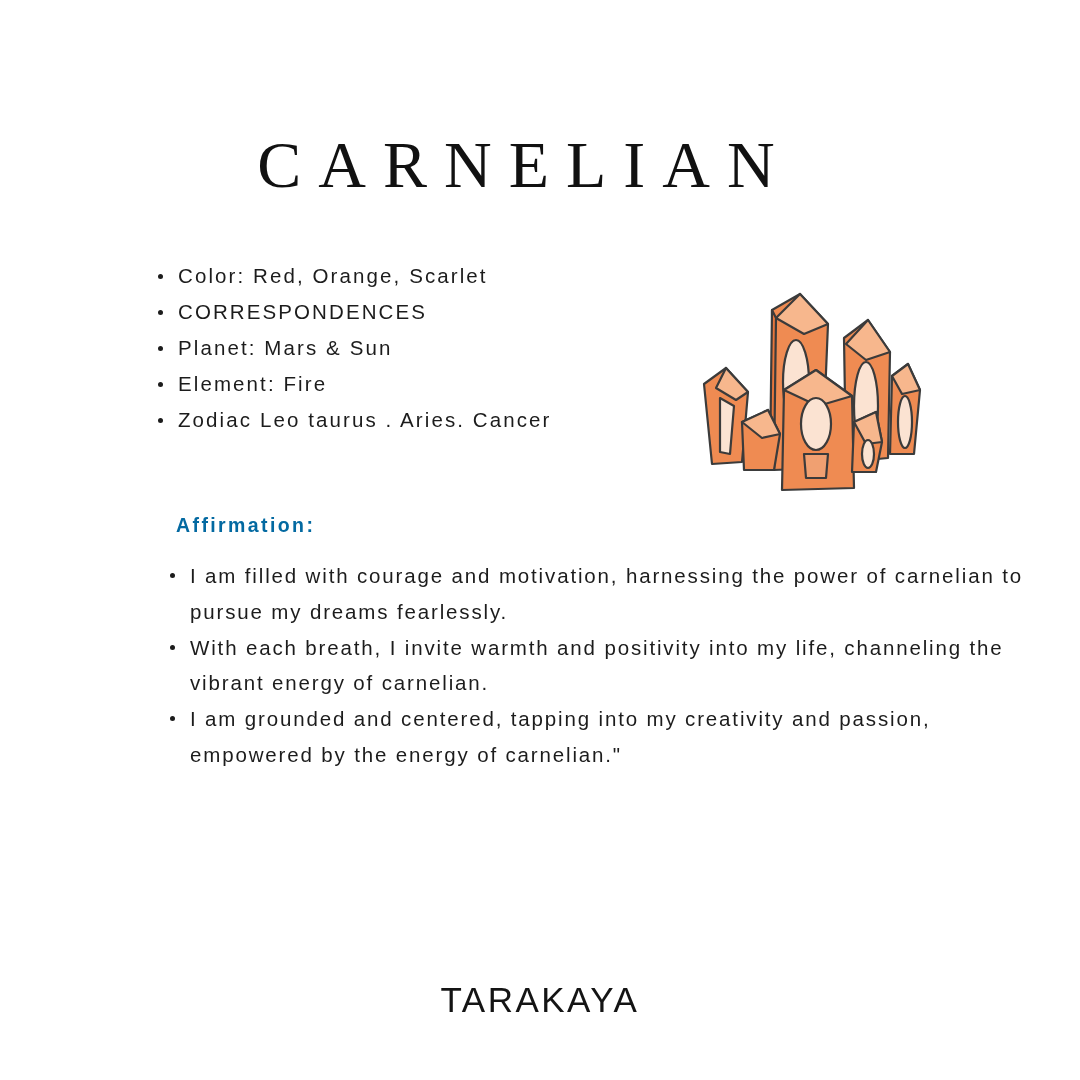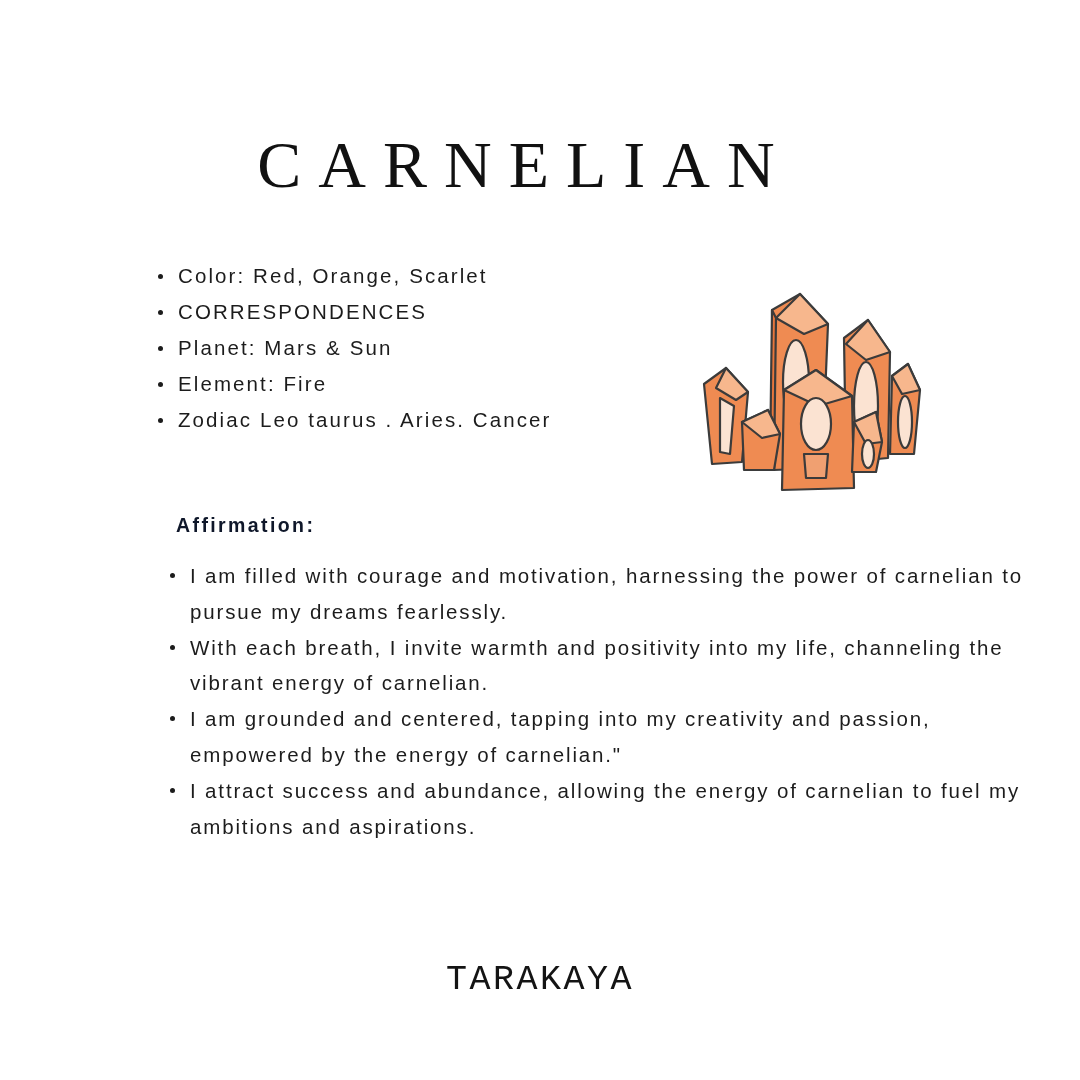--- a/index.html
+++ b/index.html
@@ -75,21 +75,21 @@
     height: 240px;
   }
 
   .affirm-head {
     position: absolute;
     top: 514px;
     left: 176px;
     font-size: 19.5px;
     font-weight: bold;
     letter-spacing: 2.4px;
-    color: #0f172a;
+    color: #0369a1;
   }
 
   .affirmations {
     position: absolute;
     top: 546px;
     left: 152px;
     width: 860px;
     margin: 12px;
     padding: 0;
     list-style: none;
@@ -109,25 +109,25 @@
     left: 6px;
     top: 15px;
     width: 5px;
     height: 5px;
     border-radius: 50%;
     background: #1c1c1c;
   }
 
   .brand {
     position: absolute;
-    top: 960px;
+    top: 980px;
     left: 0;
     width: 1080px;
     text-align: center;
-    font-family: Liberation Mono, monospace;
+    font-family: Liberation Sans, sans-serif;
     font-size: 35px;
     letter-spacing: 2.5px;
     color: #141414;
   }
 </style>
 </head>
 <body>
 
 <div class="page">
 
@@ -176,18 +176,17 @@
       </g>
     </svg>
   </div>
 
   <div class="affirm-head">Affirmation:</div>
 
   <ul class="affirmations">
     <li>I am filled with courage and motivation, harnessing the power of carnelian to pursue my dreams fearlessly.</li>
     <li>With each breath, I invite warmth and positivity into my life, channeling the vibrant energy of carnelian.</li>
     <li>I am grounded and centered, tapping into my creativity and passion, empowered by the energy of carnelian."</li>
-    <li>I attract success and abundance, allowing the energy of carnelian to fuel my ambitions and aspirations.</li>
   </ul>
 
   <div class="brand">TARAKAYA</div>
 
 </div>
 
 </body></html>

